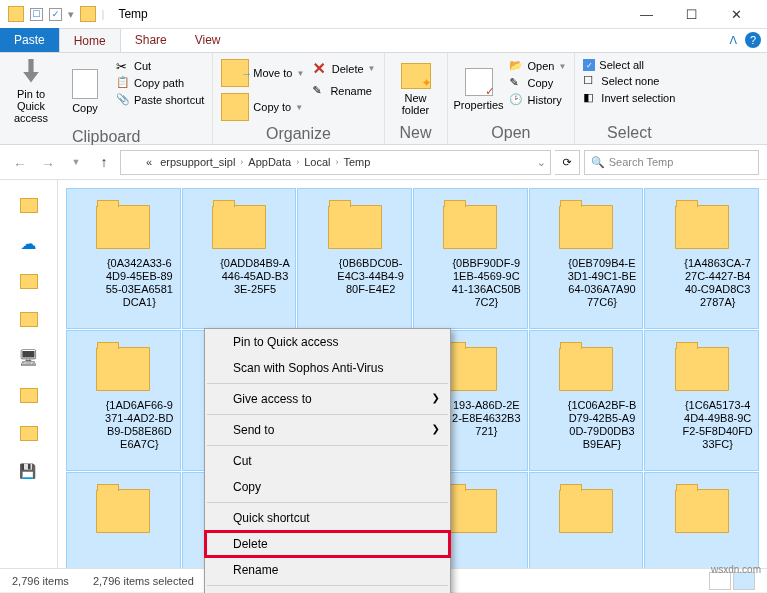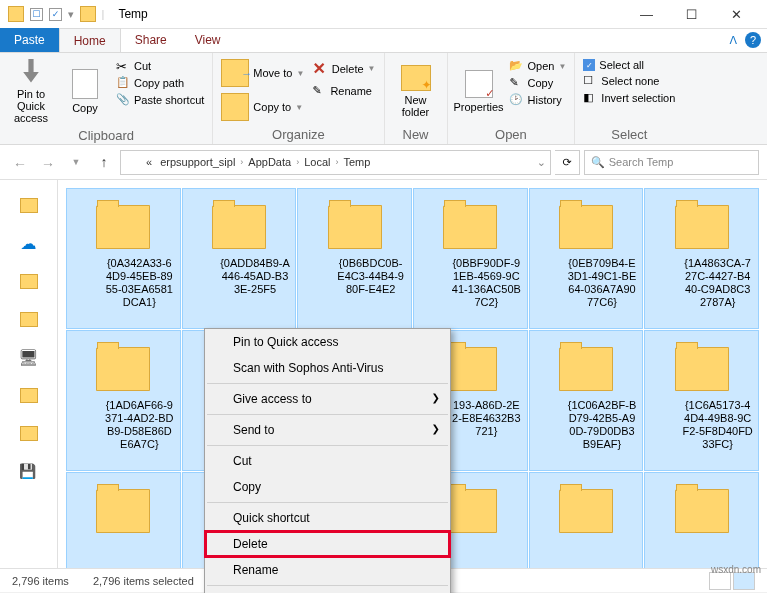--- a/index.html
+++ b/index.html
@@ -13,21 +13,21 @@
 .titlebar .winbtns div { width: 45px; height: 29px; display: flex; align-items: center; justify-content: center; font-size: 13px; color: #333; }
 .tabs { height: 24px; background: #fff; display: flex; align-items: flex-end; border-bottom: 1px solid #dadada; position: relative; }
 .tab { padding: 4px 14px; font-size: 12px; color: #7f1d1d; height: 24px; display: flex; align-items: center; }
 .tab.file { background: #1979ca; color: #fff; }
 .tab.active { background: #f5f6f7; border: 1px solid #dadada; border-bottom: none; }
 .tabs .right { position: absolute; right: 6px; top: 3px; display: flex; gap: 8px; align-items: center; }
 .help { width: 16px; height: 16px; border-radius: 50%; background: #1979ca; color: #fff; display: flex; align-items: center; justify-content: center; font-size: 11px; }
 .ribbon { height: 92px; background: #f5f6f7; display: flex; border-bottom: 1px solid #dadada; }
 .group { border-right: 1px solid #e3e3e3; padding: 4px 6px 2px 6px; display: flex; flex-direction: column; justify-content: space-between; }
 .group .gcontent { display: flex; gap: 4px; flex: 1; }
-.group .glabel { text-align: center; font-size: 13px; color: #666; padding-top: 2px; }
+.group .glabel { text-align: center; font-size: 16px; color: #666; padding-top: 2px; }
 .big { display: flex; flex-direction: column; align-items: center; justify-content: center; width: 50px; gap: 3px; padding: 2px; }
 .big span { font-size: 11px; text-align: center; line-height: 12px; }
 .pin { background: #888; clip-path: polygon(40% 0,60% 0,60% 50%,80% 50%,50% 90%,20% 50%,40% 50%); width: 26px; height: 26px; }
 .page { width: 26px; height: 30px; background: #fff; border: 1px solid #aaa; }
 .clip { width: 24px; height: 30px; background: #fff; border: 1px solid #aaa; border-top: 4px solid #ccc; }
 .vsmall { display: flex; flex-direction: column; gap: 3px; padding: 2px; }
 .vsmall .row { display: flex; gap: 4px; align-items: center; font-size: 11px; white-space: nowrap; }
 .vsmall .row .sicon { width: 14px; height: 14px; display: inline-block; }
 .scissors::before { content: "✂"; font-size: 13px; }
 .moveto { width: 28px; height: 28px; background: #ffd66e; border: 1px solid #d9a93c; position: relative; }

